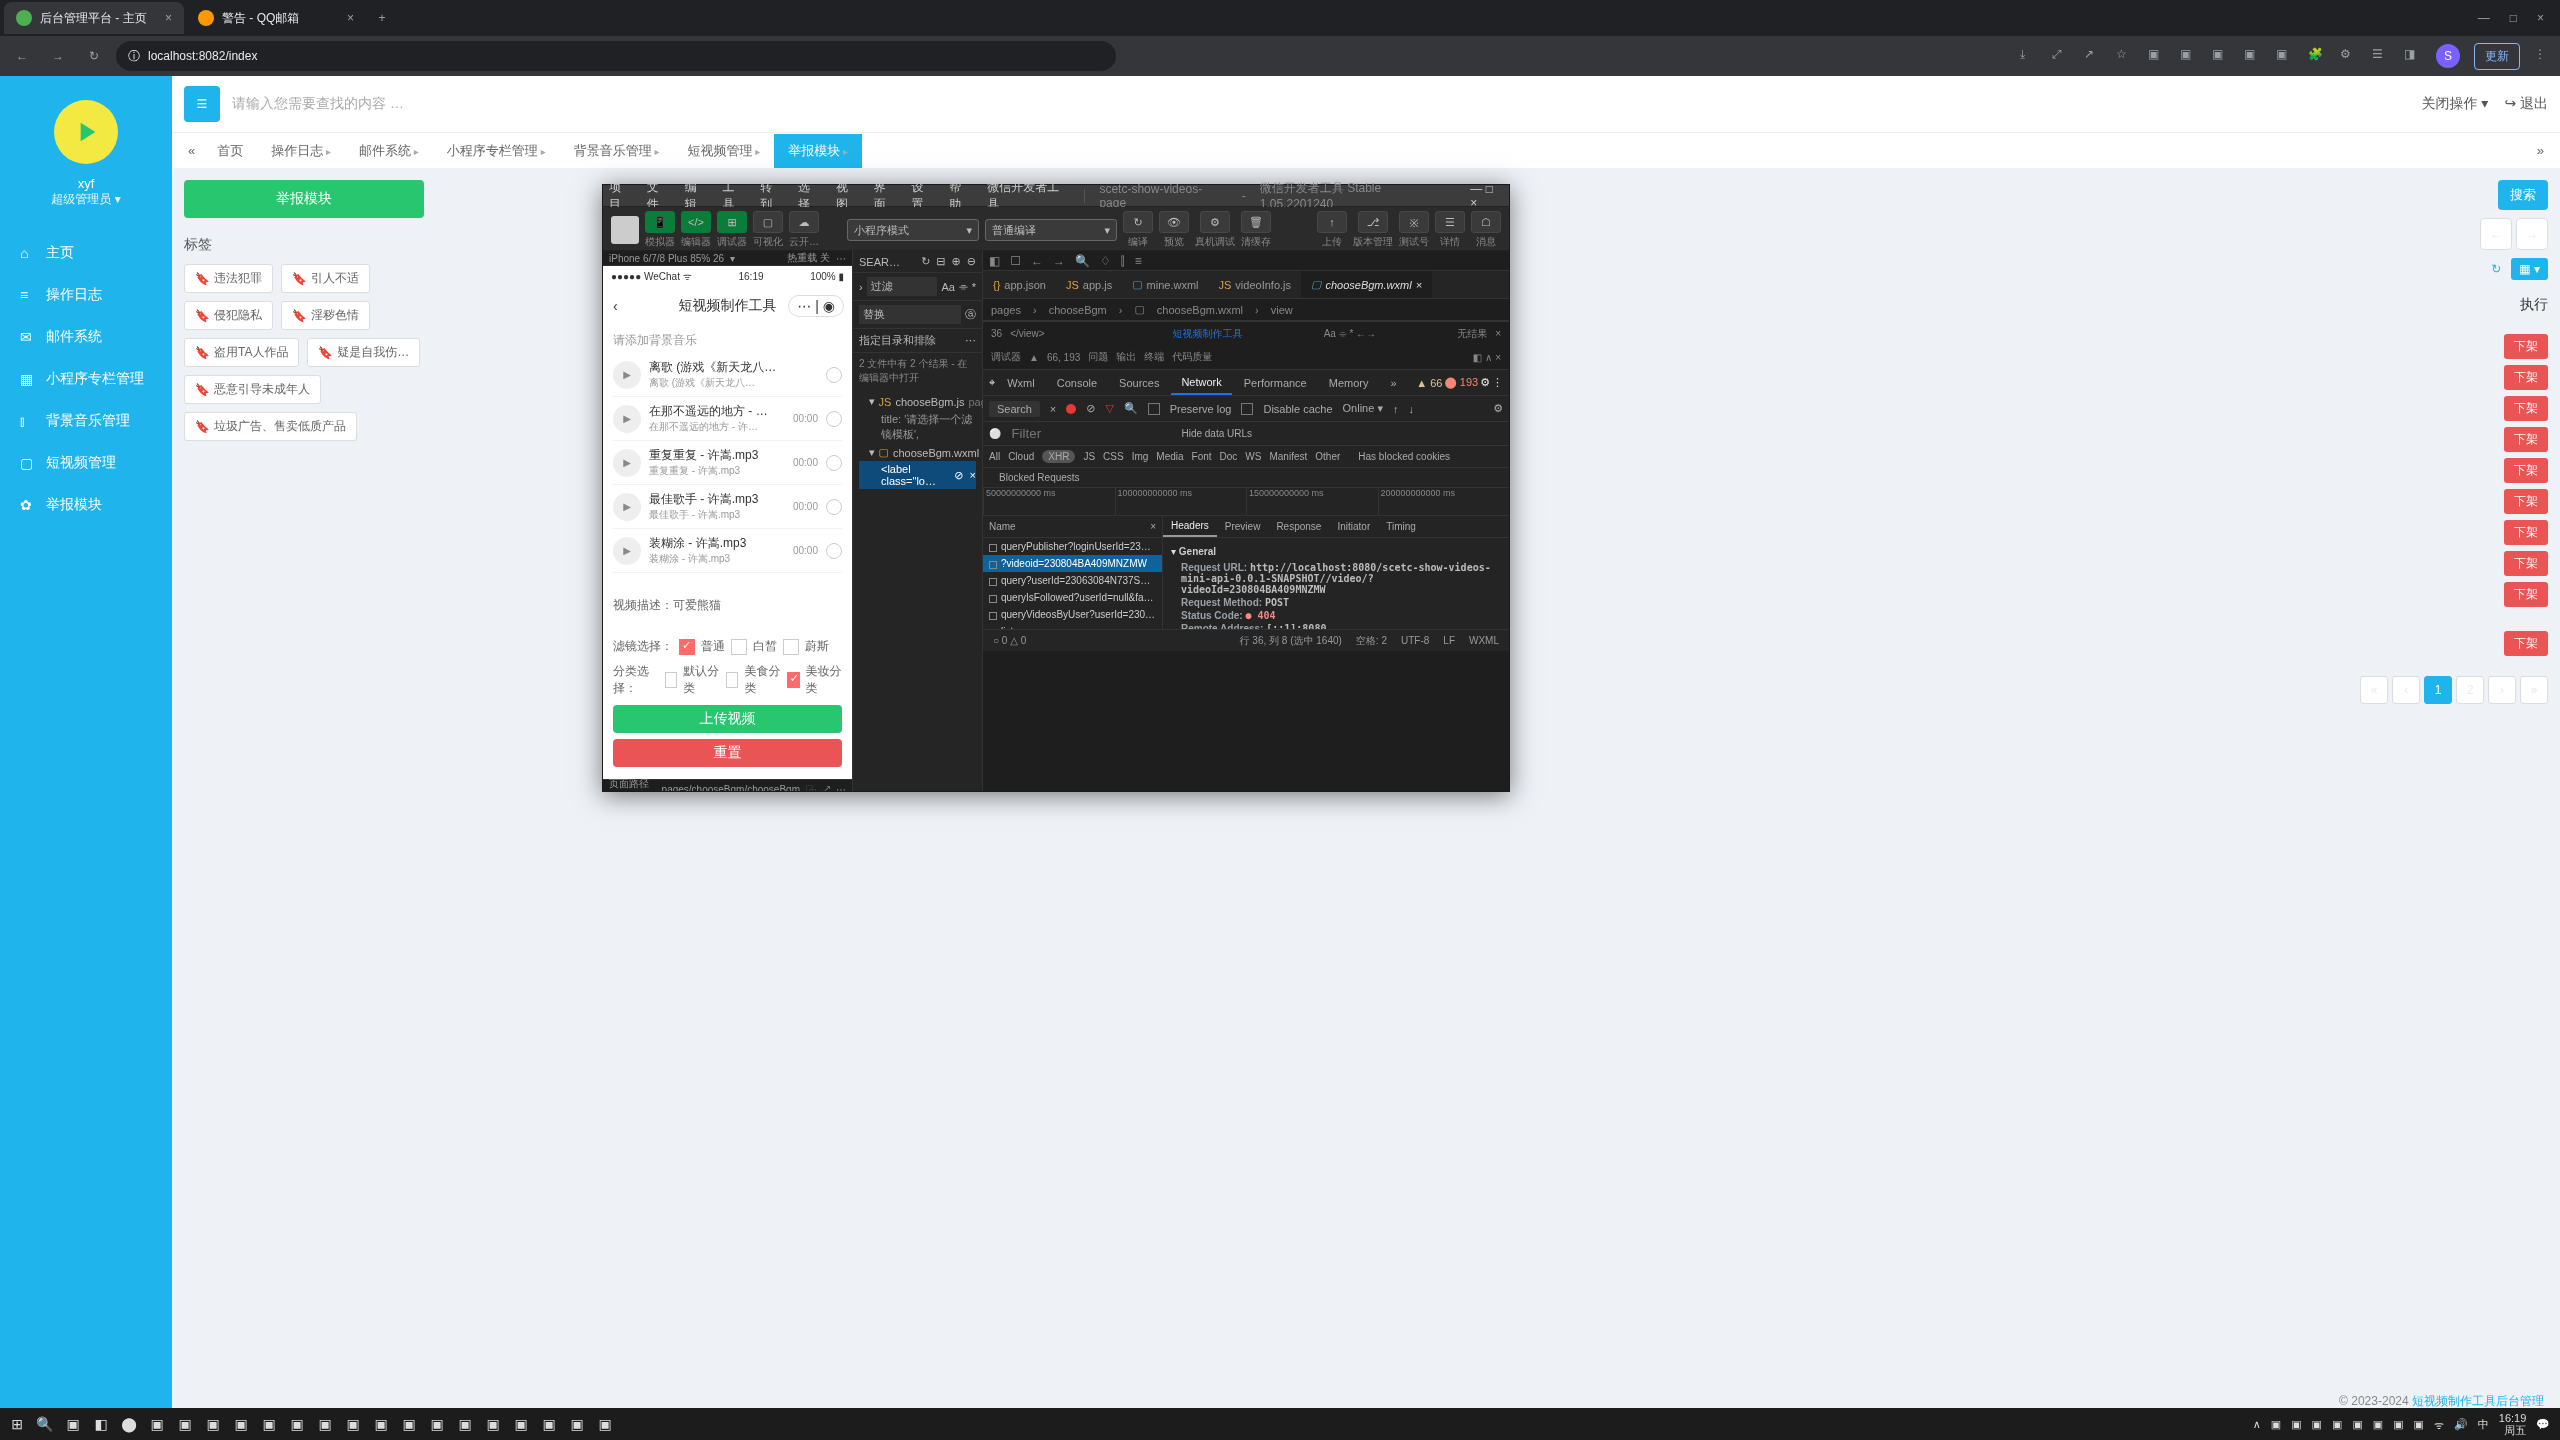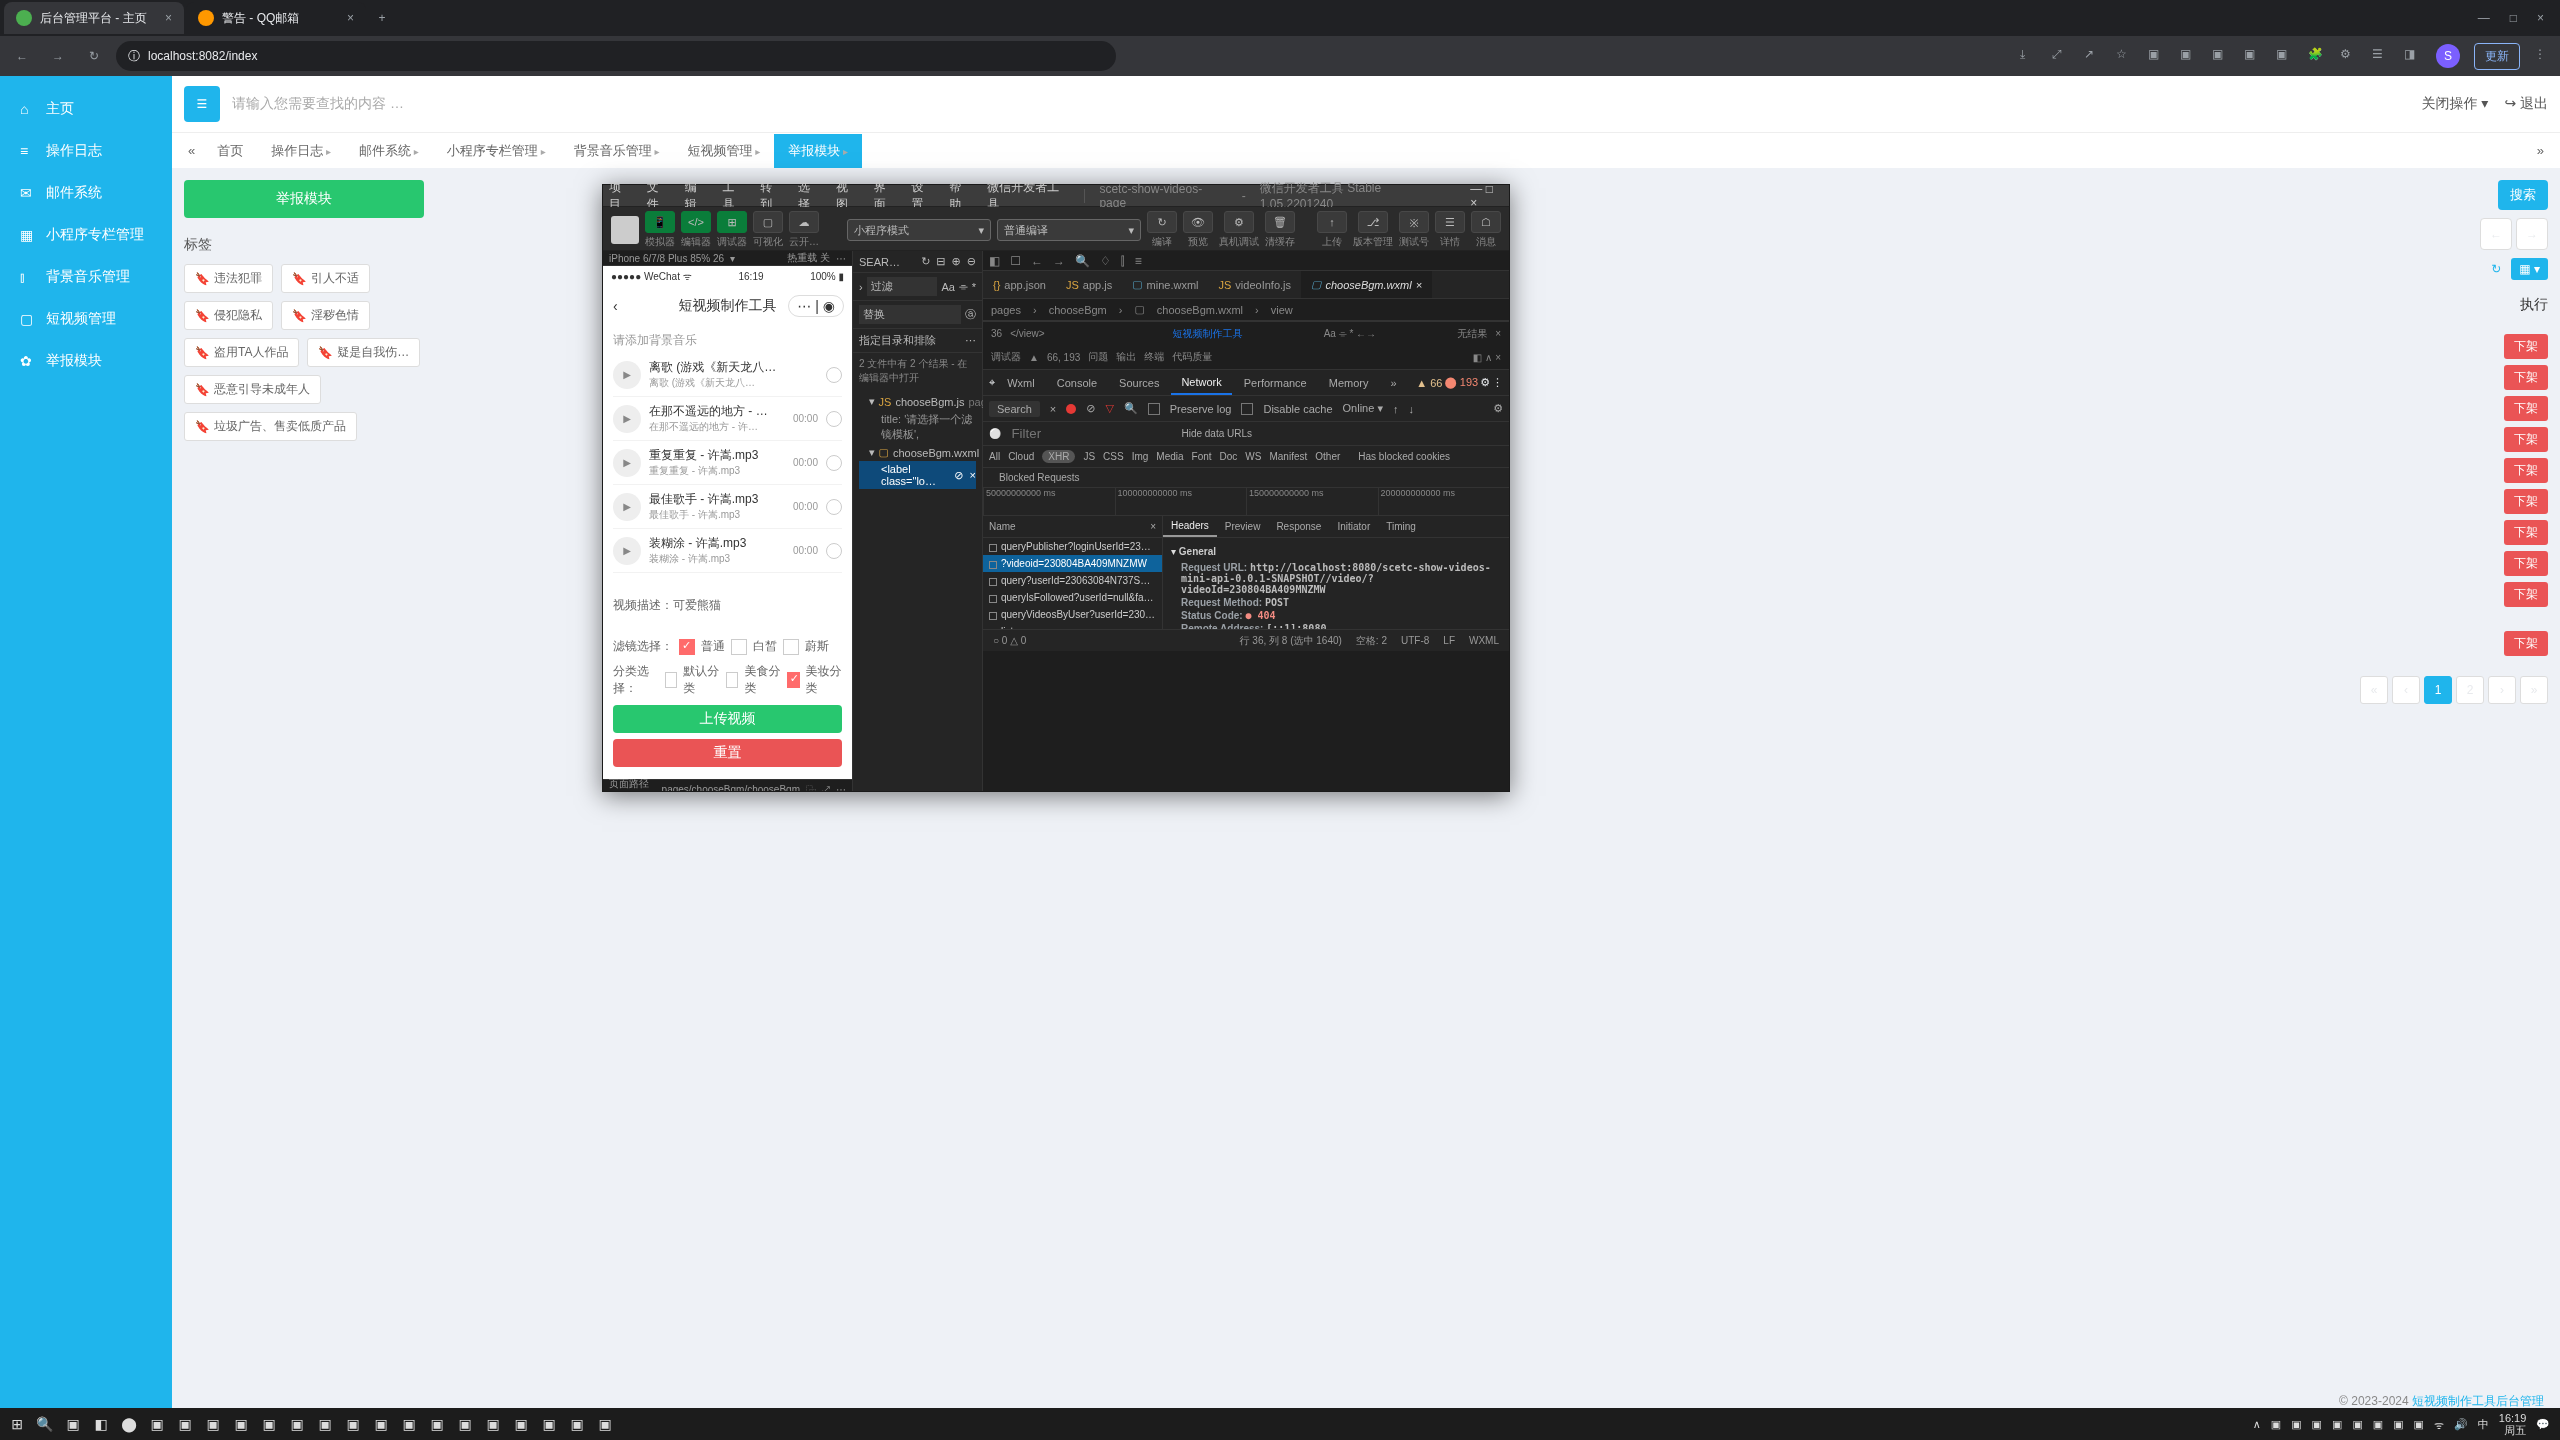--- a/index.html
+++ b/index.html
@@ -67,21 +67,21 @@
 .footer a { color: #1fb5ec; text-decoration: none; }
 
 
 .devtools { position: absolute; top: 108px; left: 430px; width: 908px; height: 608px; background: #2b2b2b; border: 1px solid #1a1a1a; box-shadow: 0 4px 24px rgba(0,0,0,0.5); display: flex; flex-direction: column; font-size: 12px; }
 .dt-menubar { height: 22px; background: #3c3c3c; display: flex; align-items: center; padding: 0 6px; gap: 14px; color: #ccc; font-size: 12px; border-bottom: 1px solid #222; }
 .dt-menubar .sep { width: 1px; height: 14px; background: #555; }
 .dt-menubar .faded { color: #888; }
 .dt-toolbar { height: 44px; background: #2b2b2b; display: flex; align-items: center; padding: 4px 8px; gap: 6px; border-bottom: 1px solid #222; flex-wrap: wrap; }
 .dt-tool-btn { height: 22px; min-width: 30px; padding: 0 6px; background: #3a3a3a; border: 1px solid #484848; border-radius: 3px; display: flex; align-items: center; justify-content: center; color: #bbb; font-size: 11px; }
 .dt-tool-btn.green { background: #0a7d3a; border-color: #0a7d3a; }
-.dt-tool-btn.sel { background: #3a3a3a; border: 1px solid #666; width: 144px; justify-content: space-between; }
+.dt-tool-btn.sel { background: #3a3a3a; border: 1px solid #666; width: 132px; justify-content: space-between; }
 .dt-tool-label { font-size: 10px; color: #888; text-align: center; }
 .dt-tool-col { display: flex; flex-direction: column; align-items: center; gap: 2px; }
 .dt-body { flex: 1; display: flex; overflow: hidden; }
 .simulator { width: 250px; background: #1e1e1e; display: flex; flex-direction: column; border-right: 1px solid #333; }
 .sim-header { height: 20px; display: flex; align-items: center; padding: 0 6px; gap: 6px; font-size: 10px; color: #999; border-bottom: 1px solid #333; }
 .phone { flex: 1; background: #fff; color: #333; display: flex; flex-direction: column; margin: 0; }
 .phone-status { height: 20px; display: flex; align-items: center; justify-content: space-between; padding: 0 8px; font-size: 10px; }
 .phone-nav { height: 40px; display: flex; align-items: center; justify-content: center; position: relative; font-size: 14px; font-weight: 500; }
 .phone-nav .back { position: absolute; left: 10px; }
 .phone-nav .capsule { position: absolute; right: 8px; display: flex; gap: 4px; align-items: center; border: 1px solid #ddd; border-radius: 14px; padding: 2px 8px; }
@@ -208,20 +208,29 @@
       <span class="ext-icon">◨</span>
       <span class="avatar-s">S</span>
       <span class="update-btn">更新</span>
       <span class="ext-icon">⋮</span>
     </div>
   </div>
 </div>
 
 <div class="app">
   <div class="sidebar">
+    <div class="logo-area">
+      <div class="logo-circle">
+        <svg viewBox="0 0 24 24">
+            <polygon points="8,5 19,12 8,19" fill="#28c76f"></polygon>
+          </svg>
+      </div>
+      <div class="user-name">xyf</div>
+      <div class="user-role"><span>超级管理员</span> ▾</div>
+    </div>
     <div class="menu">
       <div class="menu-item">
           <span class="menu-icon">⌂</span>
           <span>主页</span>
         </div>
       <div class="menu-item">
           <span class="menu-icon">≡</span>
           <span>操作日志</span>
         </div>
       <div class="menu-item">

